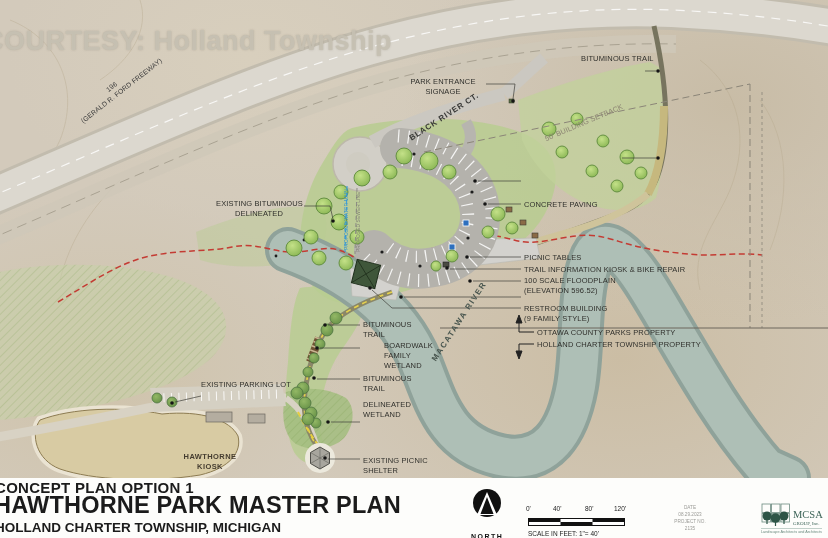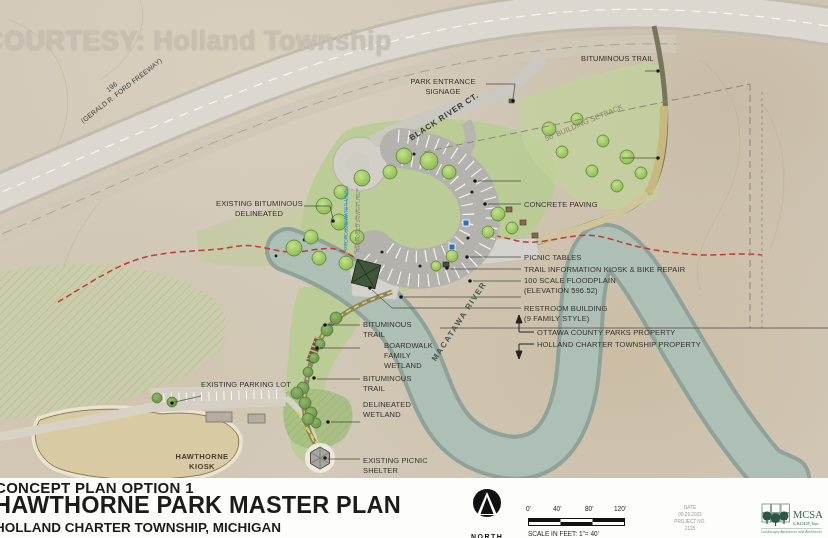--- a/index.html
+++ b/index.html
@@ -256,21 +256,21 @@
     <div class="watermark">COURTESY: Holland Township</div>
     <div class="lbl" style="left:70px;top:82px;width:90px;text-align:center;transform:rotate(-38deg);font-size:6.8px;color:#3c3c3c">
       <span>196</span>
         <span>(GERALD R. FORD FREEWAY)</span>
     </div>
     <div class="lbl" style="left:404px;top:112px;transform:rotate(-33deg);font-weight:700;letter-spacing:.8px;font-size:8px;color:#3a3a38">BLACK RIVER CT.</div>
     <div class="lbl" style="left:542px;top:118px;transform:rotate(-23deg);color:#8b8372;font-size:7.2px">50' BUILDING SETBACK</div>
     <div class="lbl" style="left:430px;top:358px;transform:rotate(-57deg);transform-origin:0 0;font-weight:700;letter-spacing:1.5px;font-size:8px;color:#49564f">MACATAWA RIVER</div>
     <div class="lbl" style="left:344px;top:250px;transform:rotate(-90deg) scale(.8);transform-origin:0 0;font-size:6px;color:#2f8fd0">PROPOSED WATER MAIN</div>
     <div class="lbl" style="left:356px;top:252px;transform:rotate(-90deg) scale(.8);transform-origin:0 0;font-size:6px;color:#807f76">PROPOSED SEWER LINE</div>
-    <div class="lbl pondlbl" style="left:166px;top:452px;width:72px">
+    <div class="lbl pondlbl" style="left:174px;top:452px;width:72px">
       <span>HAWTHORNE</span>
         <span>KIOSK</span>
     </div>
 
     <div class="lbl r" style="left:402px;top:77px;width:82px">
       <span>PARK ENTRANCE</span>
         <span>SIGNAGE</span>
     </div>
     <div class="lbl" style="left:581px;top:54px">BITUMINOUS TRAIL</div>
     <div class="lbl" style="left:524px;top:200px">CONCRETE PAVING</div>

